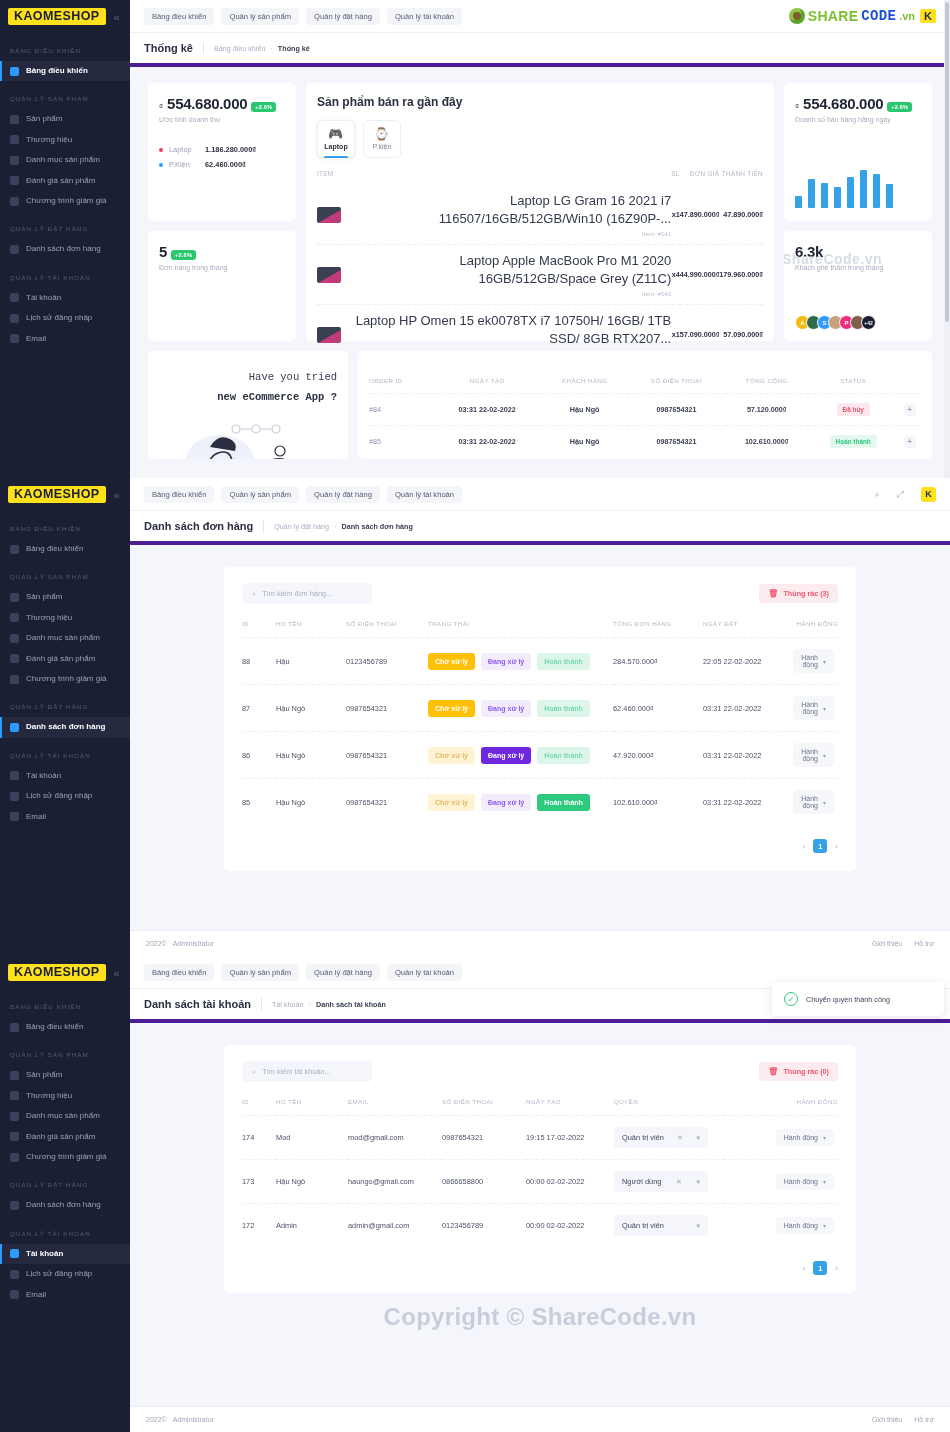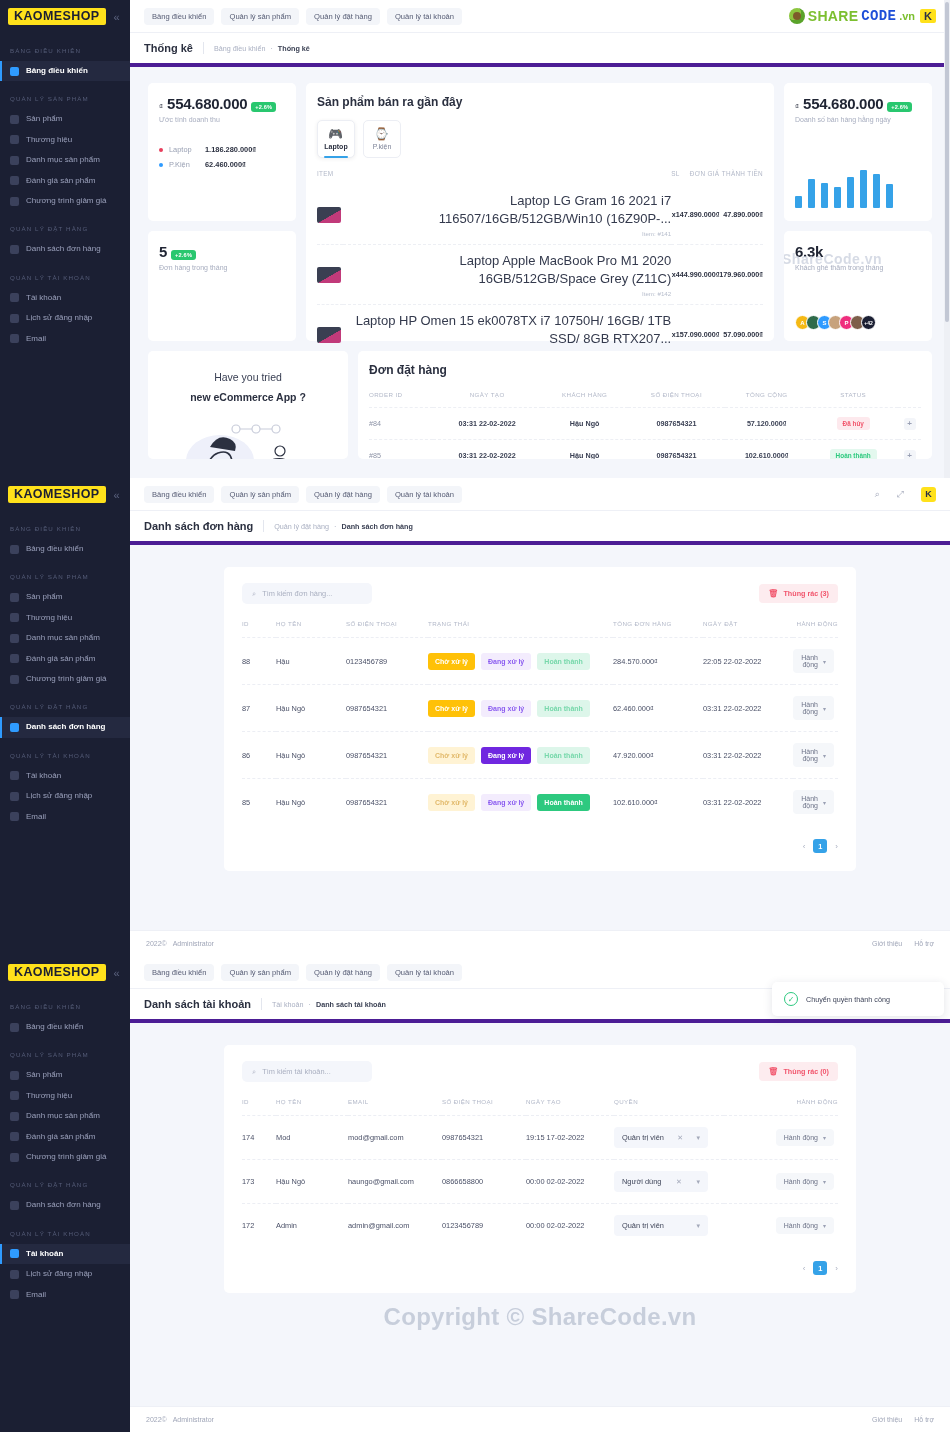--- a/index.html
+++ b/index.html
@@ -137,21 +137,21 @@
   table.prods td { padding: 7px 0; border-top: 1px dashed #edeff4; font-size: 7.2px; vertical-align: middle; text-align: right; color: #2b3040; font-weight: bold;}
   table.prods tr:first-child td { border-top: none; }
   td.thumb { width: 26px; text-align: left; }
   .thumb-box { width: 24px; height: 16px; border-radius: 2px; background: linear-gradient(150deg,#3a3f52 0 55%, #c13a7a 56% 100%); }
   td.pname { text-align: left; padding-left: 6px; }
   .pn { font-size: 13px; font-weight: normal; color: #343a4d; line-height: 1.35; }
   .pid { font-size: 6.2px; color: #b7bdcc; font-weight: normal; margin-top: 3px; }
 
   
   .lower-grid { display: grid; grid-template-columns: 200px 1fr; gap: 10px; margin-top: 10px; }
-  .promo { text-align: center; padding-top: 20px; }
+  .promo { text-align: right; padding-top: 20px; font-family: Liberation Mono, monospace; }
   .promo-l1 { font-size: 10.5px; color: #3a4054; }
   .promo-l2 { font-size: 10.5px; font-weight: bold; color: #2b3040; margin-top: 8px; }
   .promo-art { margin-top: 14px; height: 70px; position: relative; }
 
   table.orders { width: 100%; border-collapse: collapse; margin-top: 14px; }
   table.orders th {
     font-size: 6.2px; font-weight: normal; color: #b2b8c8; text-transform: uppercase;
     letter-spacing: .4px; padding-bottom: 9px; text-align: center;
   }
   table.orders th:first-child { text-align: left; }
@@ -475,21 +475,20 @@
                 <line x1="92" y1="12" x2="104" y2="12" stroke="#c8ccda" stroke-width="1.2"></line>
                 <path d="M36 66 q2-26 14-30 q12-4 14 8 q2 10 -4 22" fill="none" stroke="#2b3040" stroke-width="1.6"></path>
                 <path d="M42 30 q8-14 20-8 q8 4 5 12" fill="#2b3040"></path>
                 <path d="M96 66 q-2-22 12-24 q14-2 16 12 q1 8 -2 12" fill="none" stroke="#2b3040" stroke-width="1.6"></path>
                 <circle cx="112" cy="34" r="5" fill="none" stroke="#2b3040" stroke-width="1.2"></circle>
                 <path d="M122 48 l14 6 l-12 8 z" fill="#35a2e8"></path>
               </svg>
             </div>
           </div>
           <div class="card" style="height:108px;overflow:hidden;">
-            <div class="card-title">Đơn đặt hàng</div>
             <table class="orders">
               <thead>
                   <tr>
                 <th>ORDER ID</th>
                 <th>NGÀY TẠO</th>
                 <th>KHÁCH HÀNG</th>
                 <th>SỐ ĐIỆN THOẠI</th>
                 <th>TỔNG CỘNG</th>
                 <th>STATUS</th>
                 <th></th>

